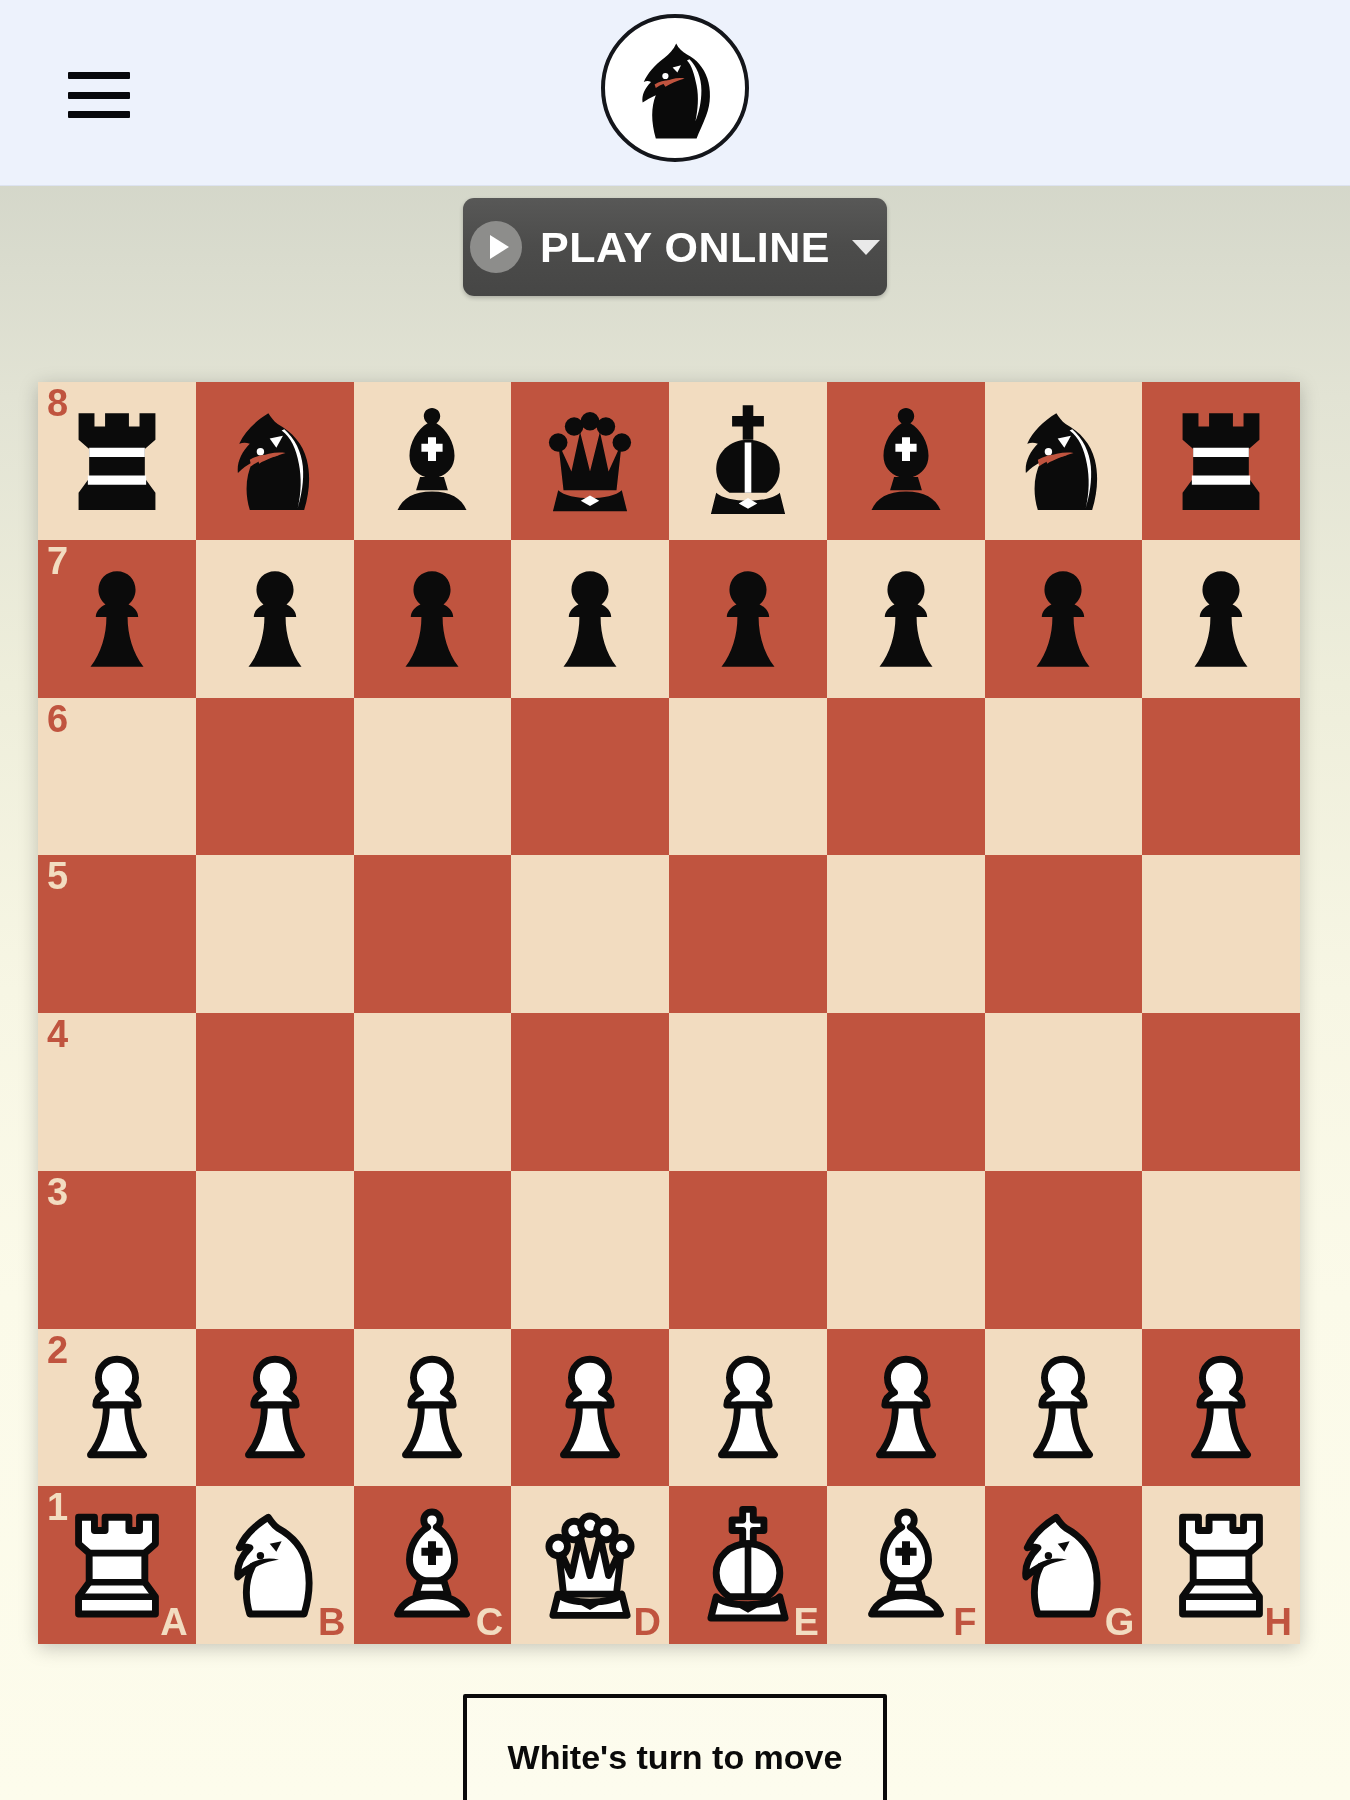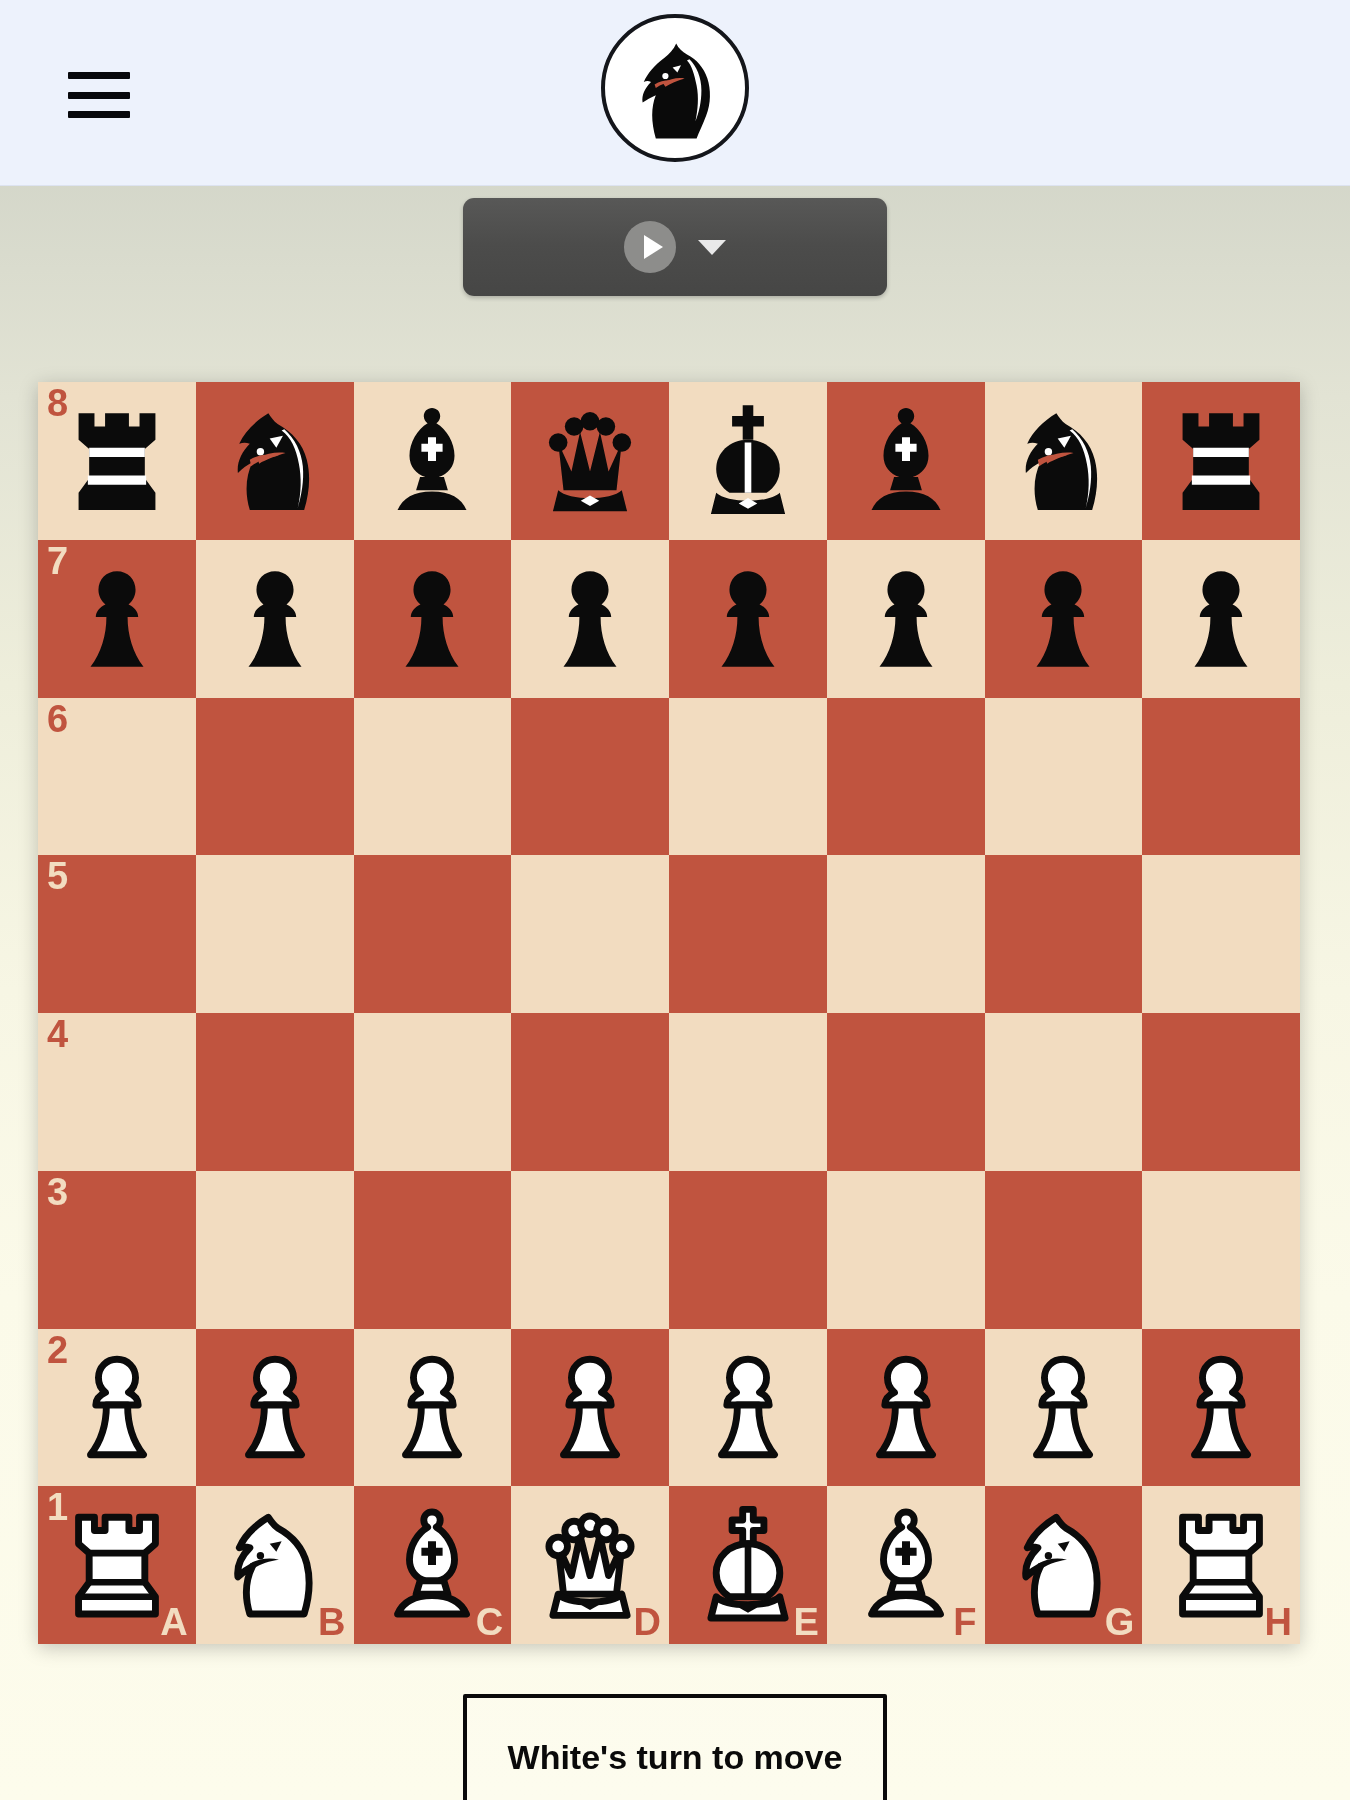--- a/index.html
+++ b/index.html
@@ -210,20 +210,21 @@
       <path fill="#c0543f" d="M33 47 C38 44 44 43 50 44 C44 45 38 47 34 50 Z"></path>
       <path fill="#c0543f" d="M40 46 C46 42 53 41 58 42 C52 44 46 46 42 49 Z"></path>
     </svg>
   </div>
 </div>
 
 <div id="play-online">
   <span id="play-circle">
     <span class="tri"></span>
   </span>
+  <span id="play-label">PLAY ONLINE</span>
   <span id="play-caret"></span>
 </div>
 
 <div id="board">
     <div class="sq light">
       <span class="rank-label lbl-on-light">8</span>
       <span class="piece">
         <svg viewBox="0 0 100 100">
           <path d="M21 14 L33 14 L33 24 L41 24 L41 14 L59 14 L59 24 L67 24 L67 14 L79 14 L79 34 L71 41 L71 63 L79 74 L79 87 L21 87 L21 74 L29 63 L29 41 L21 34 Z" fill="#0b0b0b" stroke="#0b0b0b" stroke-width="0" stroke-linejoin="round"></path>
           <path d="M29 43.5 L71 43.5" stroke="#ffffff" stroke-width="7" fill="none"></path>

